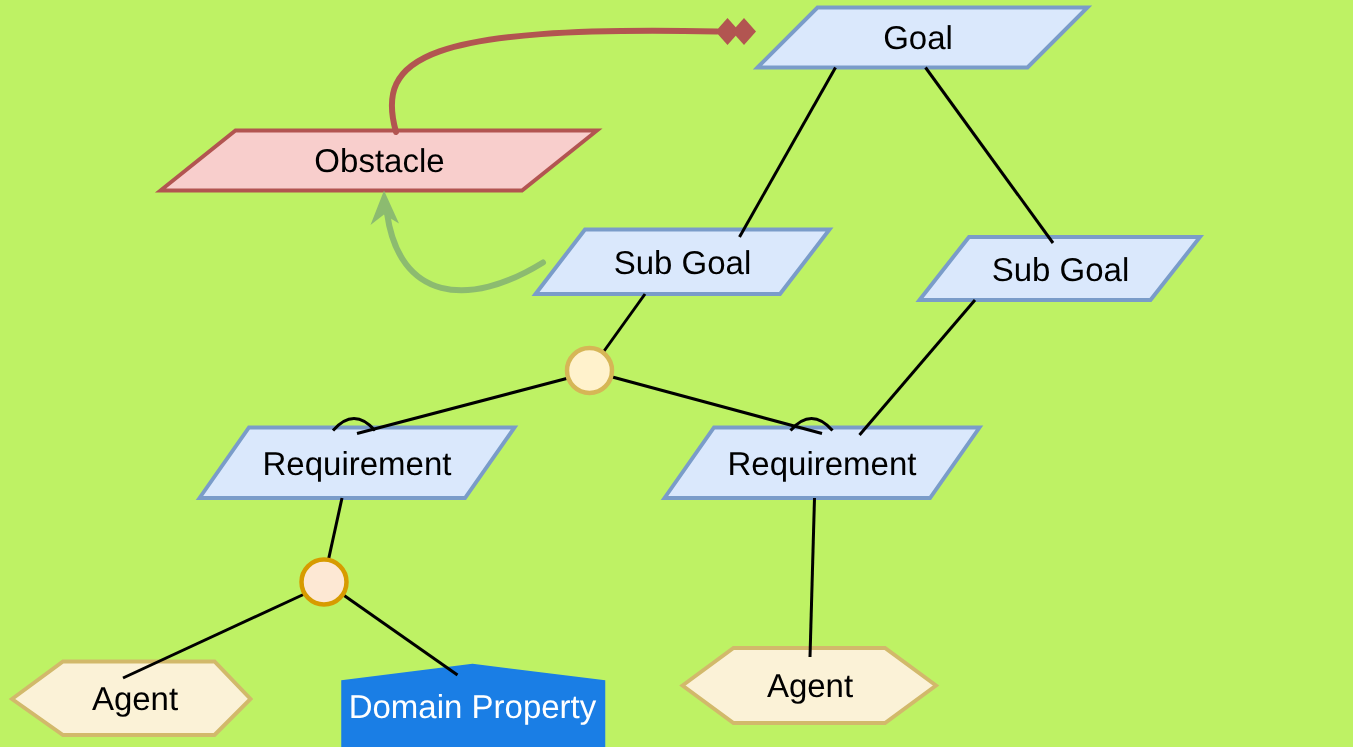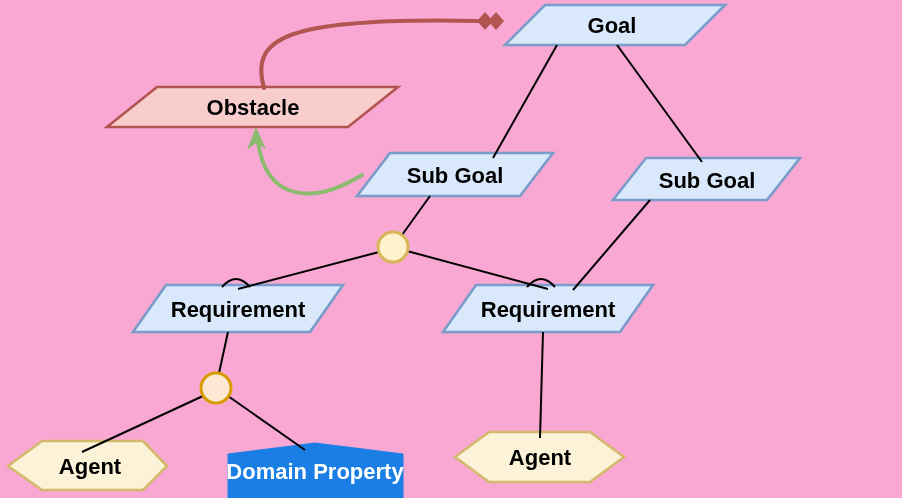--- a/index.html
+++ b/index.html
@@ -1,16 +1,16 @@
 <!DOCTYPE html>
 <html><head>
 <meta charset="utf-8">
 <style>
   html,body{margin:0;padding:0;background:#000;}
-  .stage{position:relative;width:902px;height:498px;background:#f9a8d4;overflow:hidden;font-weight:bold;}
+  .stage{position:relative;width:902px;height:498px;background:#bef264;overflow:hidden;}
   svg{display:block;}
   text{font-family:"Liberation Sans","DejaVu Sans",sans-serif;font-size:22px;
        text-anchor:middle;dominant-baseline:central;}
   .node-shape{stroke-width:2.6px;}
   .edge{fill:none;stroke-width:4px;stroke-linecap:round;}
   .connector{fill:none;stroke:#000;stroke-width:2px;}
 </style>
 </head>
 <body>
 

